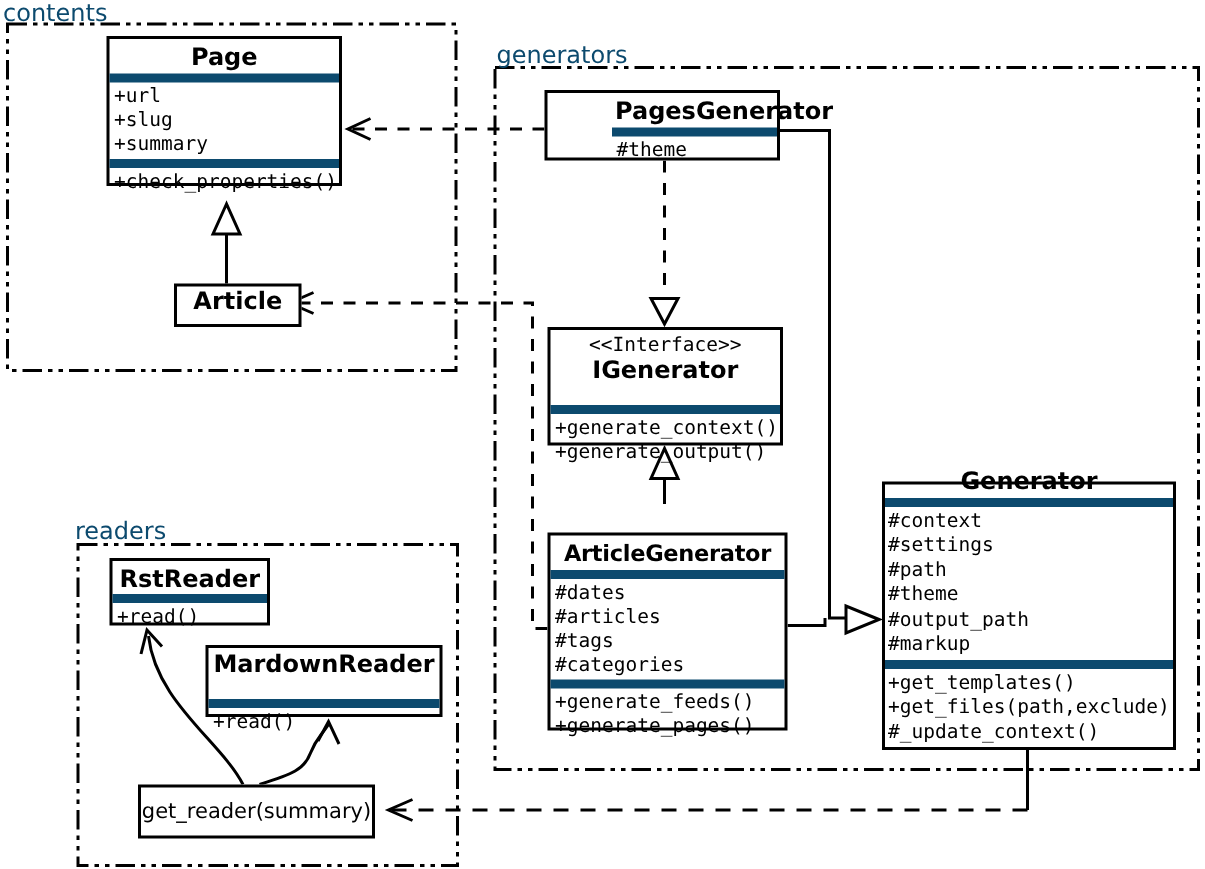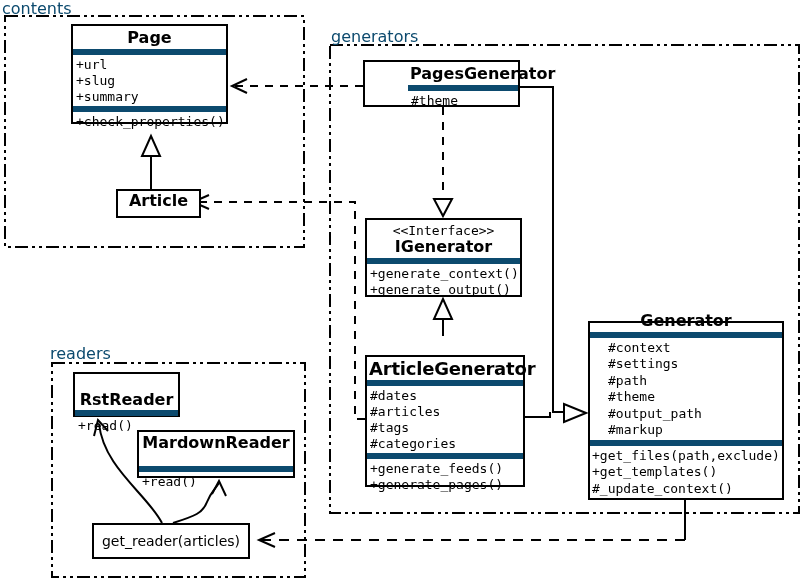--- a/index.html
+++ b/index.html
@@ -13,21 +13,21 @@
                padding:3px 2px 2px 2px;white-space:nowrap;}
   .stereotype{font-family:"DejaVu Sans Mono",monospace;font-weight:normal;
               font-size:13px;line-height:14px;text-align:center;}
   .section{border-top:6px solid #0c4a6e;padding:2px 3px 1px 3px;flex:1 0 auto;}
   .member{font-family:"DejaVu Sans Mono",monospace;font-size:13px;line-height:16px;
           white-space:pre;}
   .gen .member{line-height:16.5px;}
   .plain-box{position:absolute;z-index:1;box-sizing:border-box;background:#fff;
              border:2px solid #000;display:flex;align-items:center;justify-content:center;
              font-size:14px;}
-  .tight{font-size:18px;letter-spacing:-0.2px;}
+  .tight{font-size:15px;letter-spacing:-0.2px;}
 </style>
 </head>
 <body>
 
 <div id="diagram">
 
   <svg id="wires" width="803" height="579" viewBox="0 0 803 579">
     
     <rect x="5" y="16" width="299" height="231" fill="none" stroke="#000" stroke-width="2" stroke-dasharray="13 4 3 4 3 4"></rect>
     <rect x="330" y="45" width="469" height="468" fill="none" stroke="#000" stroke-width="2" stroke-dasharray="13 4 3 4 3 4"></rect>
@@ -92,21 +92,21 @@
     <div class="class-title" style="padding-top:1px;">Article</div>
   </div>
 
   <div class="class-box" style="left:363px;top:60px;width:157px;height:47px;padding-left:43px;">
     <div class="class-title">PagesGenerator</div>
     <div class="section">
       <div class="member">#theme</div>
     </div>
   </div>
 
-  <div class="class-box" style="left:365px;top:218px;width:157px;height:79px;">
+  <div class="class-box" style="left:365px;top:218px;width:157px;height:79px;gap:12px;">
     <div class="class-title" style="padding-top:4px;">
       <div class="stereotype">&lt;&lt;Interface&gt;&gt;</div>
       <div>IGenerator</div>
     </div>
     <div class="section">
       <div class="member">+generate_context()</div>
       <div class="member">+generate_output()</div>
     </div>
   </div>
 
@@ -119,46 +119,46 @@
       <div class="member">#categories</div>
     </div>
     <div class="section" style="flex:0 0 auto;">
       <div class="member">+generate_feeds()</div>
       <div class="member">+generate_pages()</div>
     </div>
   </div>
 
   <div class="class-box gen" style="left:588px;top:321px;width:196px;height:179px;justify-content:flex-end;">
     <div class="class-title">Generator</div>
-    <div class="section" style="padding-left:18px;padding-right:1px;">
+    <div class="section" style="padding-left:2px;padding-right:1px;">
       <div class="member">#context</div>
       <div class="member">#settings</div>
       <div class="member">#path</div>
       <div class="member">#theme</div>
       <div class="member">#output_path</div>
       <div class="member">#markup</div>
     </div>
     <div class="section" style="flex:0 0 auto;padding-left:2px;padding-right:1px;">
+      <div class="member">+get_templates()</div>
       <div class="member">+get_files(path,exclude)</div>
-      <div class="member">+get_templates()</div>
       <div class="member">#_update_context()</div>
     </div>
   </div>
 
   <div class="class-box" style="left:73px;top:372px;width:107px;height:45px;">
-    <div class="class-title" style="padding-top:17px;padding-bottom:1px;">RstReader</div>
+    <div class="class-title" style="padding-top:3px;padding-bottom:1px;">RstReader</div>
     <div class="section">
       <div class="member">+read()</div>
     </div>
   </div>
 
   <div class="class-box" style="left:137px;top:430px;width:158px;height:48px;">
     <div class="class-title" style="padding-top:2px;padding-bottom:14px;">MardownReader</div>
     <div class="section">
       <div class="member">+read()</div>
     </div>
   </div>
 
   <div class="plain-box" style="left:92px;top:523px;width:158px;height:36px;">
-    <span>get_reader(articles)</span>
+    <span>get_reader(summary)</span>
   </div>
 
 </div>
 
 </body></html>

